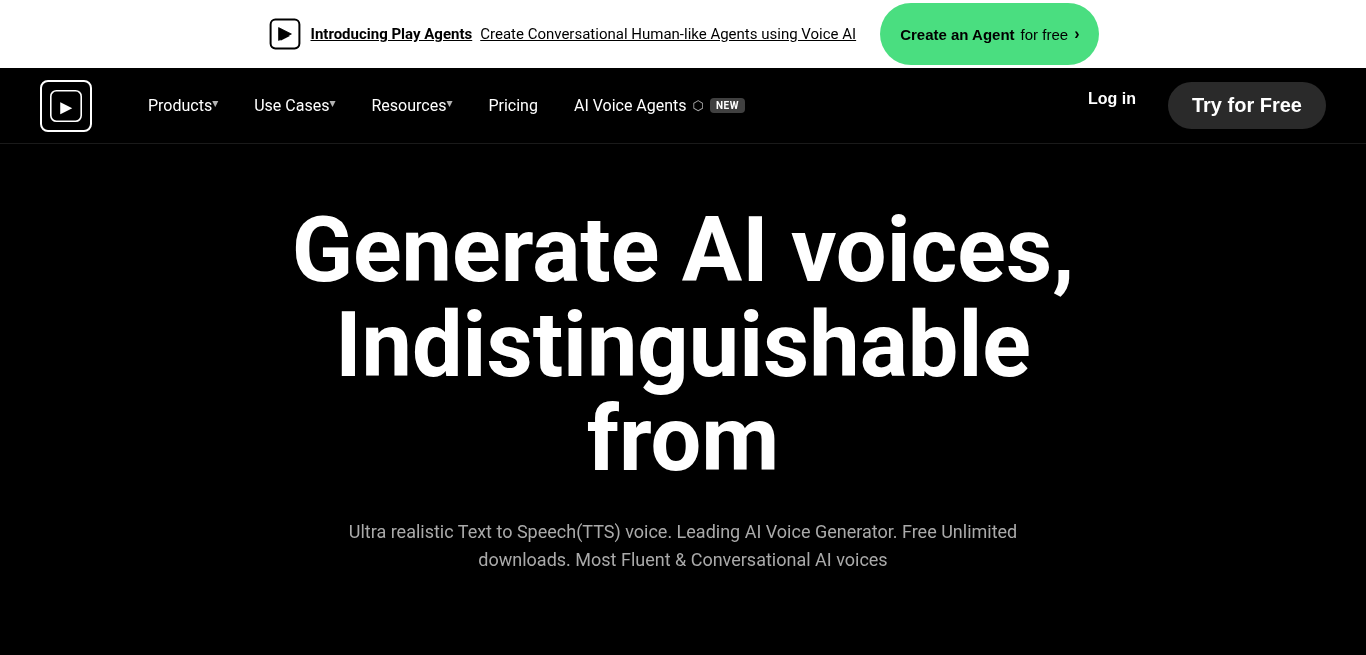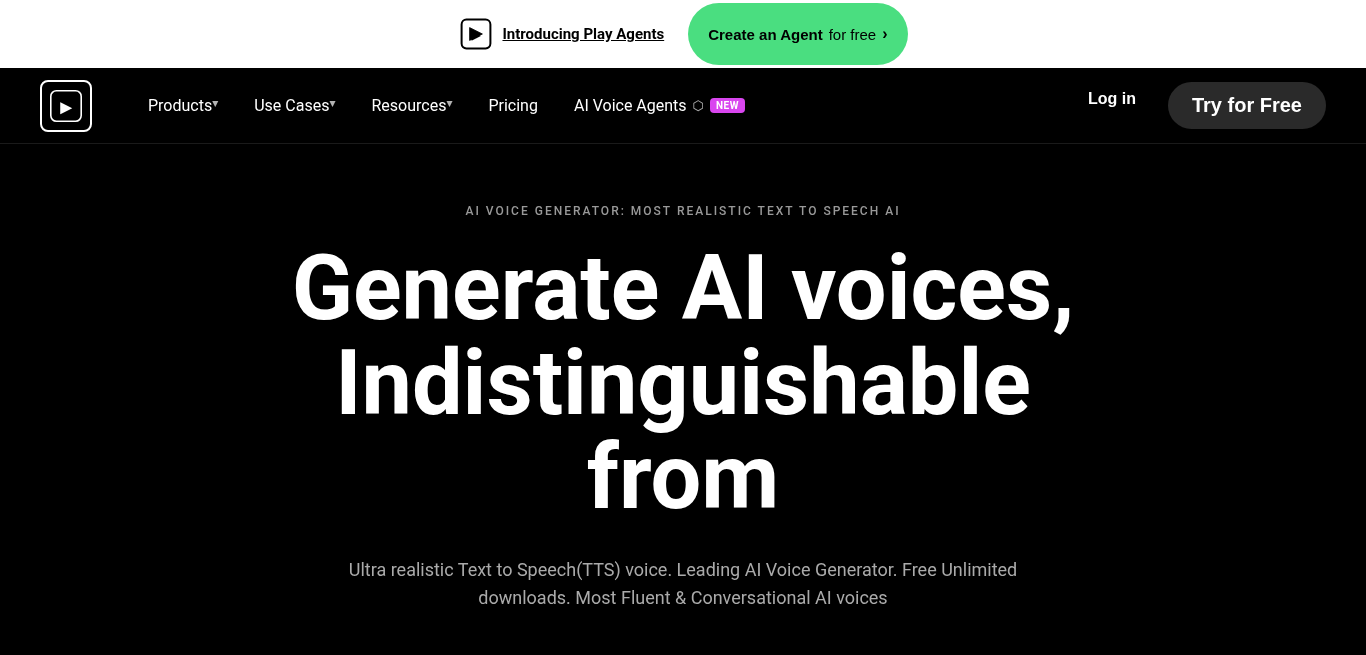--- a/index.html
+++ b/index.html
@@ -123,21 +123,21 @@
       opacity: 0.7;
     }
 
     .nav-item-badge {
       display: flex;
       align-items: center;
       gap: 6px;
     }
 
     .badge-new {
-      background: #d946ef;
+      background: #404040;
       color: #fff;
       font-size: 10px;
       font-weight: 700;
       padding: 2px 6px;
       border-radius: 4px;
       letter-spacing: 0.5px;
     }
 
     .external-icon {
       font-size: 13px;
@@ -220,20 +220,21 @@
 <div class="announcement-bar">
   <div class="announcement-logo">
     <svg class="logo-svg" viewBox="0 0 40 40" fill="none" xmlns="http://www.w3.org/2000/svg">
       <rect x="2" y="2" width="36" height="36" rx="6" stroke="#000" stroke-width="2.5" fill="none"></rect>
       <path d="M12 28 L12 12 L28 20 Z" fill="#000" stroke="#000" stroke-width="1"></path>
       <text x="20" y="26" font-size="14" font-weight="800" text-anchor="middle" fill="#000" font-family="Arial">▶</text>
     </svg>
   </div>
   <div class="announcement-text">
     <strong>Introducing Play Agents</strong>
+    <span>Create Conversational Human-like Agents using Voice AI</span>
   </div>
   <button class="announcement-cta">
     <span>Create an Agent</span>
     <span class="for-free">for free</span>
     <span class="arrow">›</span>
   </button>
 </div>
 
 <nav class="navbar">
   <div class="nav-logo">
@@ -268,20 +269,19 @@
     </div>
   </div>
 
   <div class="nav-actions">
     <button class="btn-login">Log in</button>
     <button class="btn-try-free">Try for Free</button>
   </div>
 </nav>
 
 <section class="hero">
-  <p class="hero-eyebrow">AI VOICE GENERATOR: MOST REALISTIC TEXT TO SPEECH AI</p>
   <h1 class="hero-title">
     <span>Generate AI voices,</span><br>
     <span>Indistinguishable from</span><br>
   </h1>
   <p class="hero-subtitle">Ultra realistic Text to Speech(TTS) voice. Leading AI Voice Generator. Free Unlimited downloads. Most Fluent &amp; Conversational AI voices</p>
 
 </section>
 
 </body></html>

